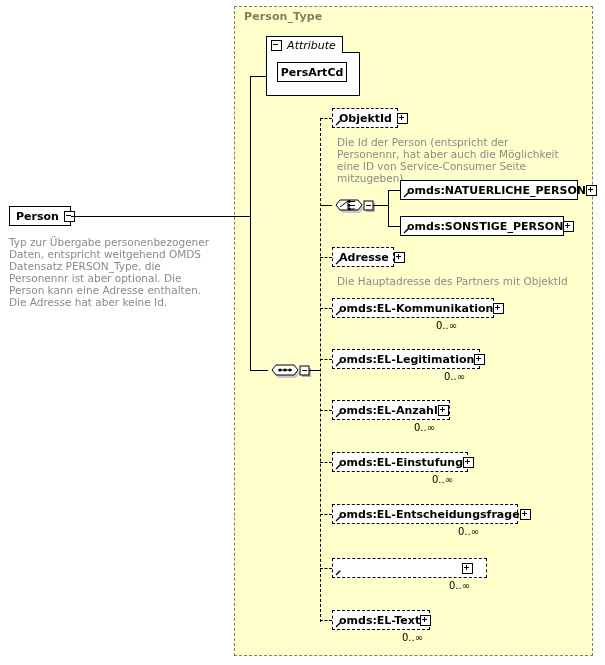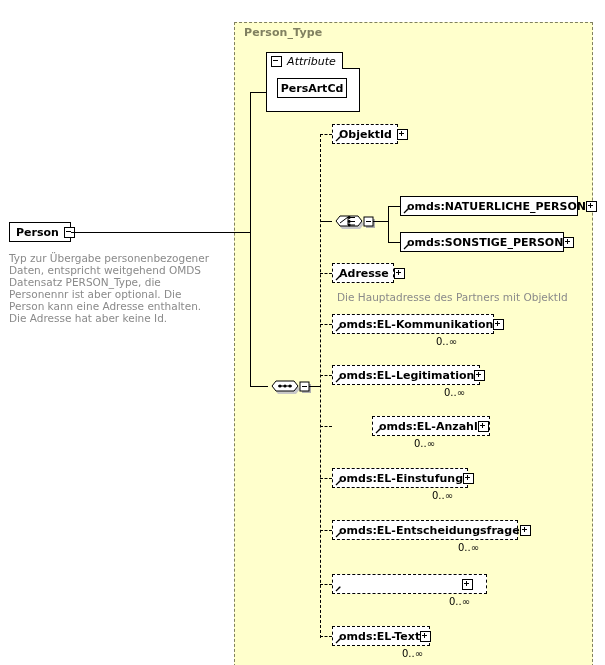--- a/index.html
+++ b/index.html
@@ -9,21 +9,21 @@
   }
   body {
     width: 605px;
     height: 665px;
     position: relative;
     font-family: "DejaVu Sans", "Liberation Sans", sans-serif;
     overflow: hidden;
   }
   .canvas {
     position: absolute;
-    left: 0; top: 16px;
+    left: 0; top: 0;
     width: 605px; height: 505px;
   }
 
   
   .type-panel {
     position: absolute;
     left: 234px; top: 6px;
     width: 359px; height: 650px;
     background: #ffffcc;
     border: 1px dashed #808060;
@@ -235,20 +235,21 @@
   <div class="ln h" style="left:320px; top:205px; width:12px;"></div>
 
   <div class="node dashed shadow" style="left:332px; top:108px; width:66px;">
     <svg class="refarrow" viewBox="0 0 7 7">
       <path d="M1,6 L5,2" stroke="#000" stroke-width="1.2" fill="none"></path>
       <path d="M5.6,1.4 L3.4,2.0 L5.0,3.6 Z" fill="#000"></path>
     </svg>
     <span class="lbl">ObjektId</span>
     <span class="pm plus"></span>
   </div>
+  <div class="desc" style="left:337px; top:136px; width:235px;">Die Id der Person (entspricht der Personennr, hat aber auch die Möglichkeit eine ID von Service-Consumer Seite mitzugeben)</div>
 
   <div class="comp" style="left:332px; top:194px;">
     <svg width="46" height="24" viewBox="0 0 46 24" xmlns="http://www.w3.org/2000/svg">
       <polygon points="4,11 8,6 26,6 30,11 26,16 8,16" fill="#c8c8c8" transform="translate(2,3)"></polygon>
       <polygon points="4,11 8,6 26,6 30,11 26,16 8,16" fill="#ffffff" stroke="#000000" stroke-width="1"></polygon>
       <line x1="8" y1="13" x2="16" y2="7" stroke="#000000" stroke-width="1"></line>
       <line x1="16" y1="7" x2="16" y2="15" stroke="#000000" stroke-width="1"></line>
       <line x1="16" y1="7.5" x2="23" y2="7.5" stroke="#000000" stroke-width="1"></line>
       <line x1="16" y1="11.5" x2="23" y2="11.5" stroke="#000000" stroke-width="1"></line>
       <line x1="16" y1="15" x2="23" y2="15" stroke="#000000" stroke-width="1"></line>
@@ -307,21 +308,21 @@
   <div class="node dashed shadow" style="left:332px; top:349px; width:148px;">
     <svg class="refarrow" viewBox="0 0 7 7">
       <path d="M1,6 L5,2" stroke="#000" stroke-width="1.2" fill="none"></path>
       <path d="M5.6,1.4 L3.4,2.0 L5.0,3.6 Z" fill="#000"></path>
     </svg>
     <span class="lbl">omds:EL-Legitimation</span>
     <span class="pm plus" style="margin-left:auto;"></span>
   </div>
   <div class="occ" style="left:444px; top:371px;">0..∞</div>
 
-  <div class="node dashed shadow" style="left:332px; top:400px; width:118px;margin-left:40px;">
+  <div class="node dashed shadow" style="left:332px; top:400px; width:118px;">
     <svg class="refarrow" viewBox="0 0 7 7">
       <path d="M1,6 L5,2" stroke="#000" stroke-width="1.2" fill="none"></path>
       <path d="M5.6,1.4 L3.4,2.0 L5.0,3.6 Z" fill="#000"></path>
     </svg>
     <span class="lbl">omds:EL-Anzahl</span>
     <span class="pm plus" style="margin-left:auto;"></span>
   </div>
   <div class="occ" style="left:414px; top:422px;">0..∞</div>
 
   <div class="node dashed shadow" style="left:332px; top:452px; width:136px;">

